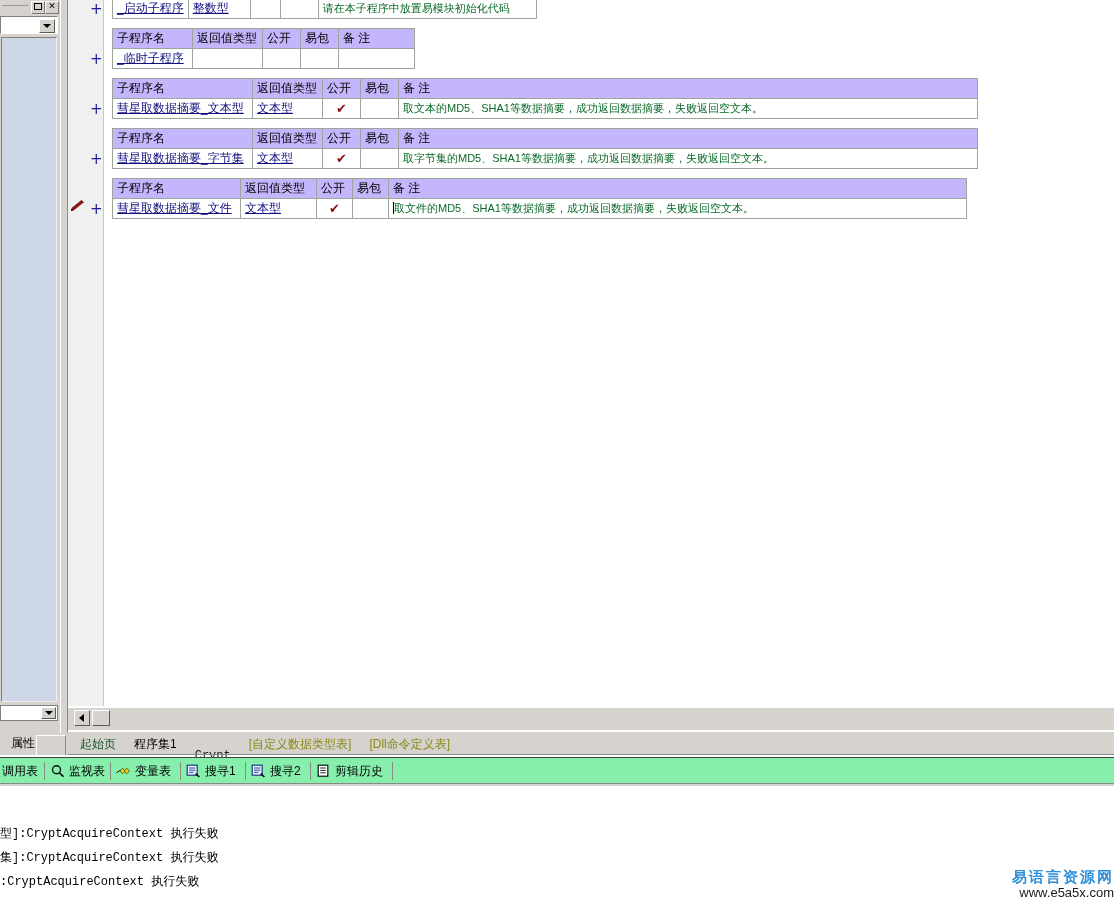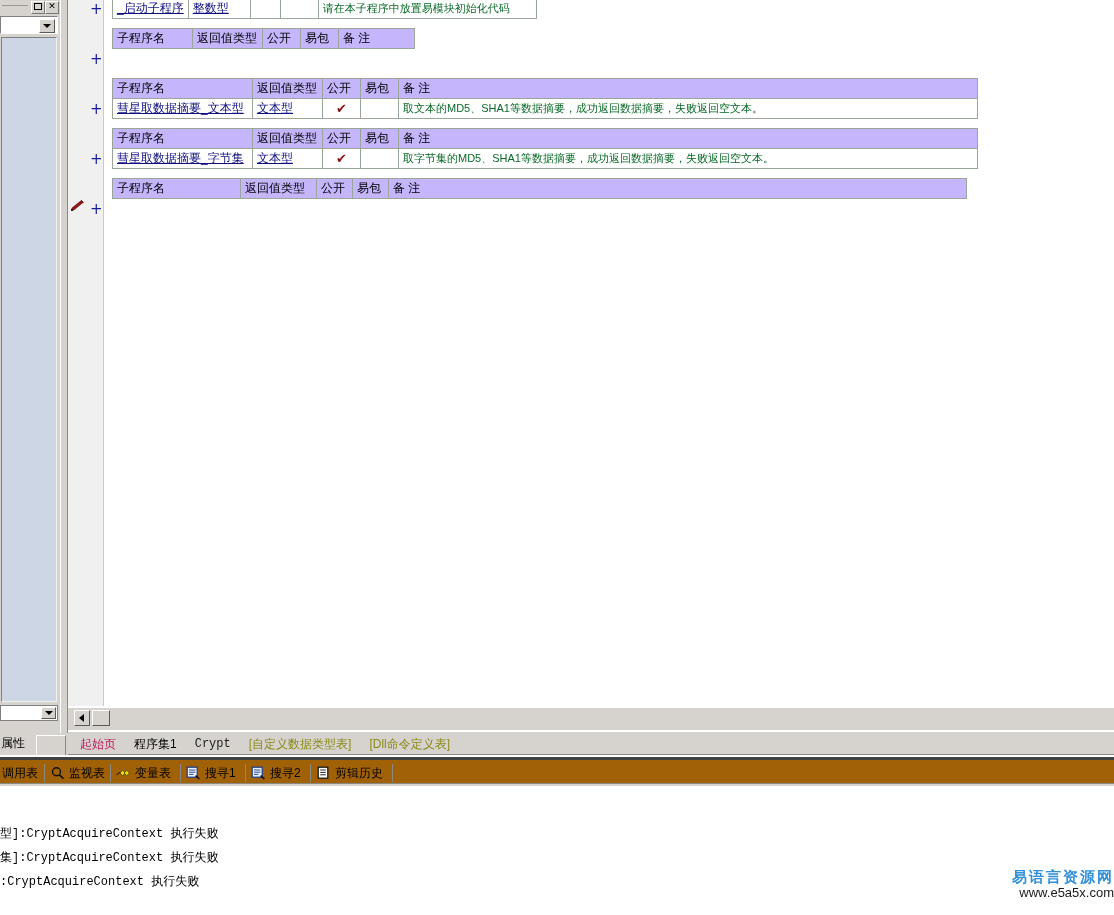--- a/index.html
+++ b/index.html
@@ -65,21 +65,21 @@
     position:absolute;right:1px;top:1px;width:15px;height:12px;
     background:#d6d3ce;border:1px solid #ffffff;
     border-right-color:#5a5a54;border-bottom-color:#5a5a54;
     box-sizing:border-box;
   }
   #lp-tab{
     left:0;top:733px;width:1114px;height:22px;background:#d6d3ce;
   }
   #lp-tab-prop{
     position:absolute;left:0;top:0;width:34px;height:21px;
-    font-size:12px;line-height:21px;color:#000;padding-left:1px;
+    font-size:12px;line-height:21px;color:#000;padding-left:11px;
     background:#d6d3ce;
   }
   #lp-tab-blank{
     position:absolute;left:36px;top:2px;width:30px;height:20px;
     background:#d6d3ce;border:1px solid #fff;border-right-color:#888;border-bottom:none;
     box-sizing:border-box;
   }
 
   
   #splitter{left:60px;top:0;width:8px;height:733px;background:#d6d3ce;
@@ -143,28 +143,28 @@
     border-top:1px solid #ffffff;box-sizing:border-box;}
   #doctab-row{position:absolute;left:0;top:2px;height:20px;white-space:nowrap;}
   .dtab{
     position:relative;display:inline-block;height:20px;line-height:20px;
     padding:0 6px 0 12px;font-size:12px;vertical-align:top;
   }
   .dtab .slash{
     position:absolute;left:0;top:0;width:12px;height:20px;overflow:hidden;
   }
   .dtab.active{font-weight:normal;color:#000;}
-  .dtab.start{color:#be185d;}
-  .dtab.mono{font-family:"Liberation Mono","DejaVu Sans Mono",monospace;color:#202020;}
+  .dtab.start{color:#14532d;}
+  .dtab.mono{font-family:"Liberation Mono","DejaVu Sans Mono",monospace;color:#202020;margin-top:12px;}
   .dtab.olive{color:#8a8a18;}
   #doctabs-underline{position:absolute;left:0;bottom:0;width:1046px;height:1px;background:#8a8a84;}
 
   
-  #btoolbar{left:0;top:757px;width:1114px;height:26px;background:#a16207;
-    border-top:3px solid #404040;box-sizing:border-box;}
+  #btoolbar{left:0;top:757px;width:1114px;height:26px;background:#86efac;
+    border-top:1px solid #404040;box-sizing:border-box;}
   .btitem{
     position:absolute;top:3px;height:20px;line-height:20px;font-size:12px;
     color:#000;white-space:nowrap;
   }
   .btsep{position:absolute;top:4px;width:1px;height:18px;background:#8a8a84;}
   .bticon{display:inline-block;width:16px;height:14px;vertical-align:-3px;margin-right:3px;}
 
   #btoolbar-base{left:0;top:783px;width:1114px;height:3px;background:#d6d3ce;
     border-top:1px solid #8a8a84;box-sizing:border-box;}
 
@@ -238,20 +238,27 @@
 
 <table class="tbl" style="left:112px;top:28px;">
   <tbody>
       <tr class="hdr">
     <td style="width:80px;">子程序名</td>
     <td style="width:70px;">返回值类型</td>
     <td style="width:38px;">公开</td>
     <td style="width:38px;">易包</td>
     <td style="width:76px;">备 注</td>
   </tr>
+  <tr class="body">
+    <td class="c-name">_临时子程序</td>
+    <td class="plain"></td>
+    <td class="c-chk"></td>
+    <td class="c-chk"></td>
+    <td class="c-note"></td>
+  </tr>
 </tbody>
   </table>
 
 <table class="tbl" style="left:112px;top:78px;">
   <tbody>
       <tr class="hdr">
     <td style="width:140px;">子程序名</td>
     <td style="width:70px;">返回值类型</td>
     <td style="width:38px;">公开</td>
     <td style="width:38px;">易包</td>
@@ -288,20 +295,27 @@
 
 <table class="tbl" style="left:112px;top:178px;">
   <tbody>
       <tr class="hdr">
     <td style="width:128px;">子程序名</td>
     <td style="width:76px;">返回值类型</td>
     <td style="width:36px;">公开</td>
     <td style="width:36px;">易包</td>
     <td style="width:578px;">备 注</td>
   </tr>
+  <tr class="body">
+    <td class="c-name">彗星取数据摘要_文件</td>
+    <td class="c-type">文本型</td>
+    <td class="c-chk">✔</td>
+    <td class="c-chk"></td>
+    <td class="c-note"><span class="caret"></span><span>取文件的MD5、SHA1等数据摘要，成功返回数据摘要，失败返回空文本。</span></td>
+  </tr>
 </tbody>
   </table>
 
 <div class="abs" id="hscroll">
   <div id="hscroll-left">
     <span class="al"></span>
   </div>
   <div id="hscroll-thumb"></div>
 </div>
 

